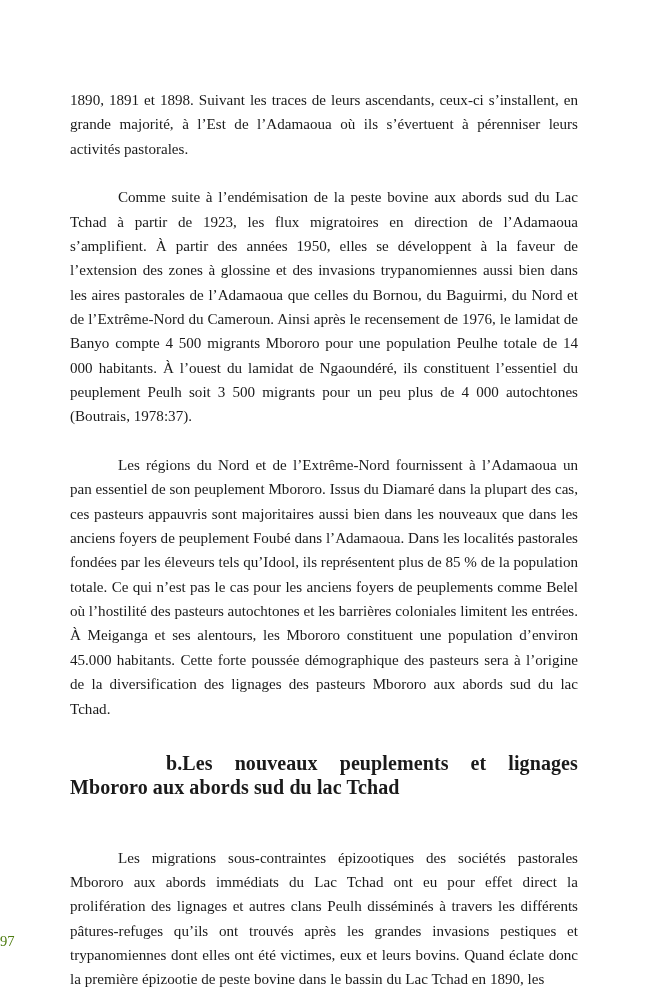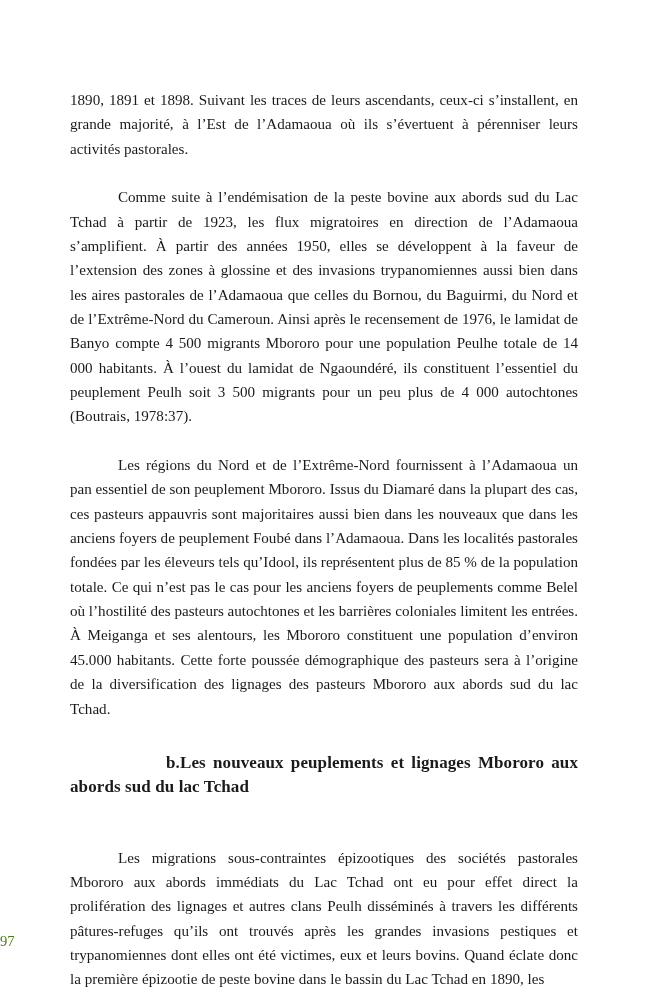--- a/index.html
+++ b/index.html
@@ -44,21 +44,21 @@
     text-indent: 48px;
   }
   p.gap-small {
     margin-top: 24.3px;
   }
   p.gap-heading {
     margin-top: 46px;
   }
   h3.section-heading {
     margin: 30px 0 0 0;
-    font-size: 17px;
+    font-size: 20px;
     line-height: 24.35px;
     font-weight: bold;
     text-align: justify;
     text-indent: 48px;
     letter-spacing: 0.1px;
   }
   h3.section-heading .lead {
     display: inline-block;
     min-width: 62px;
   }

